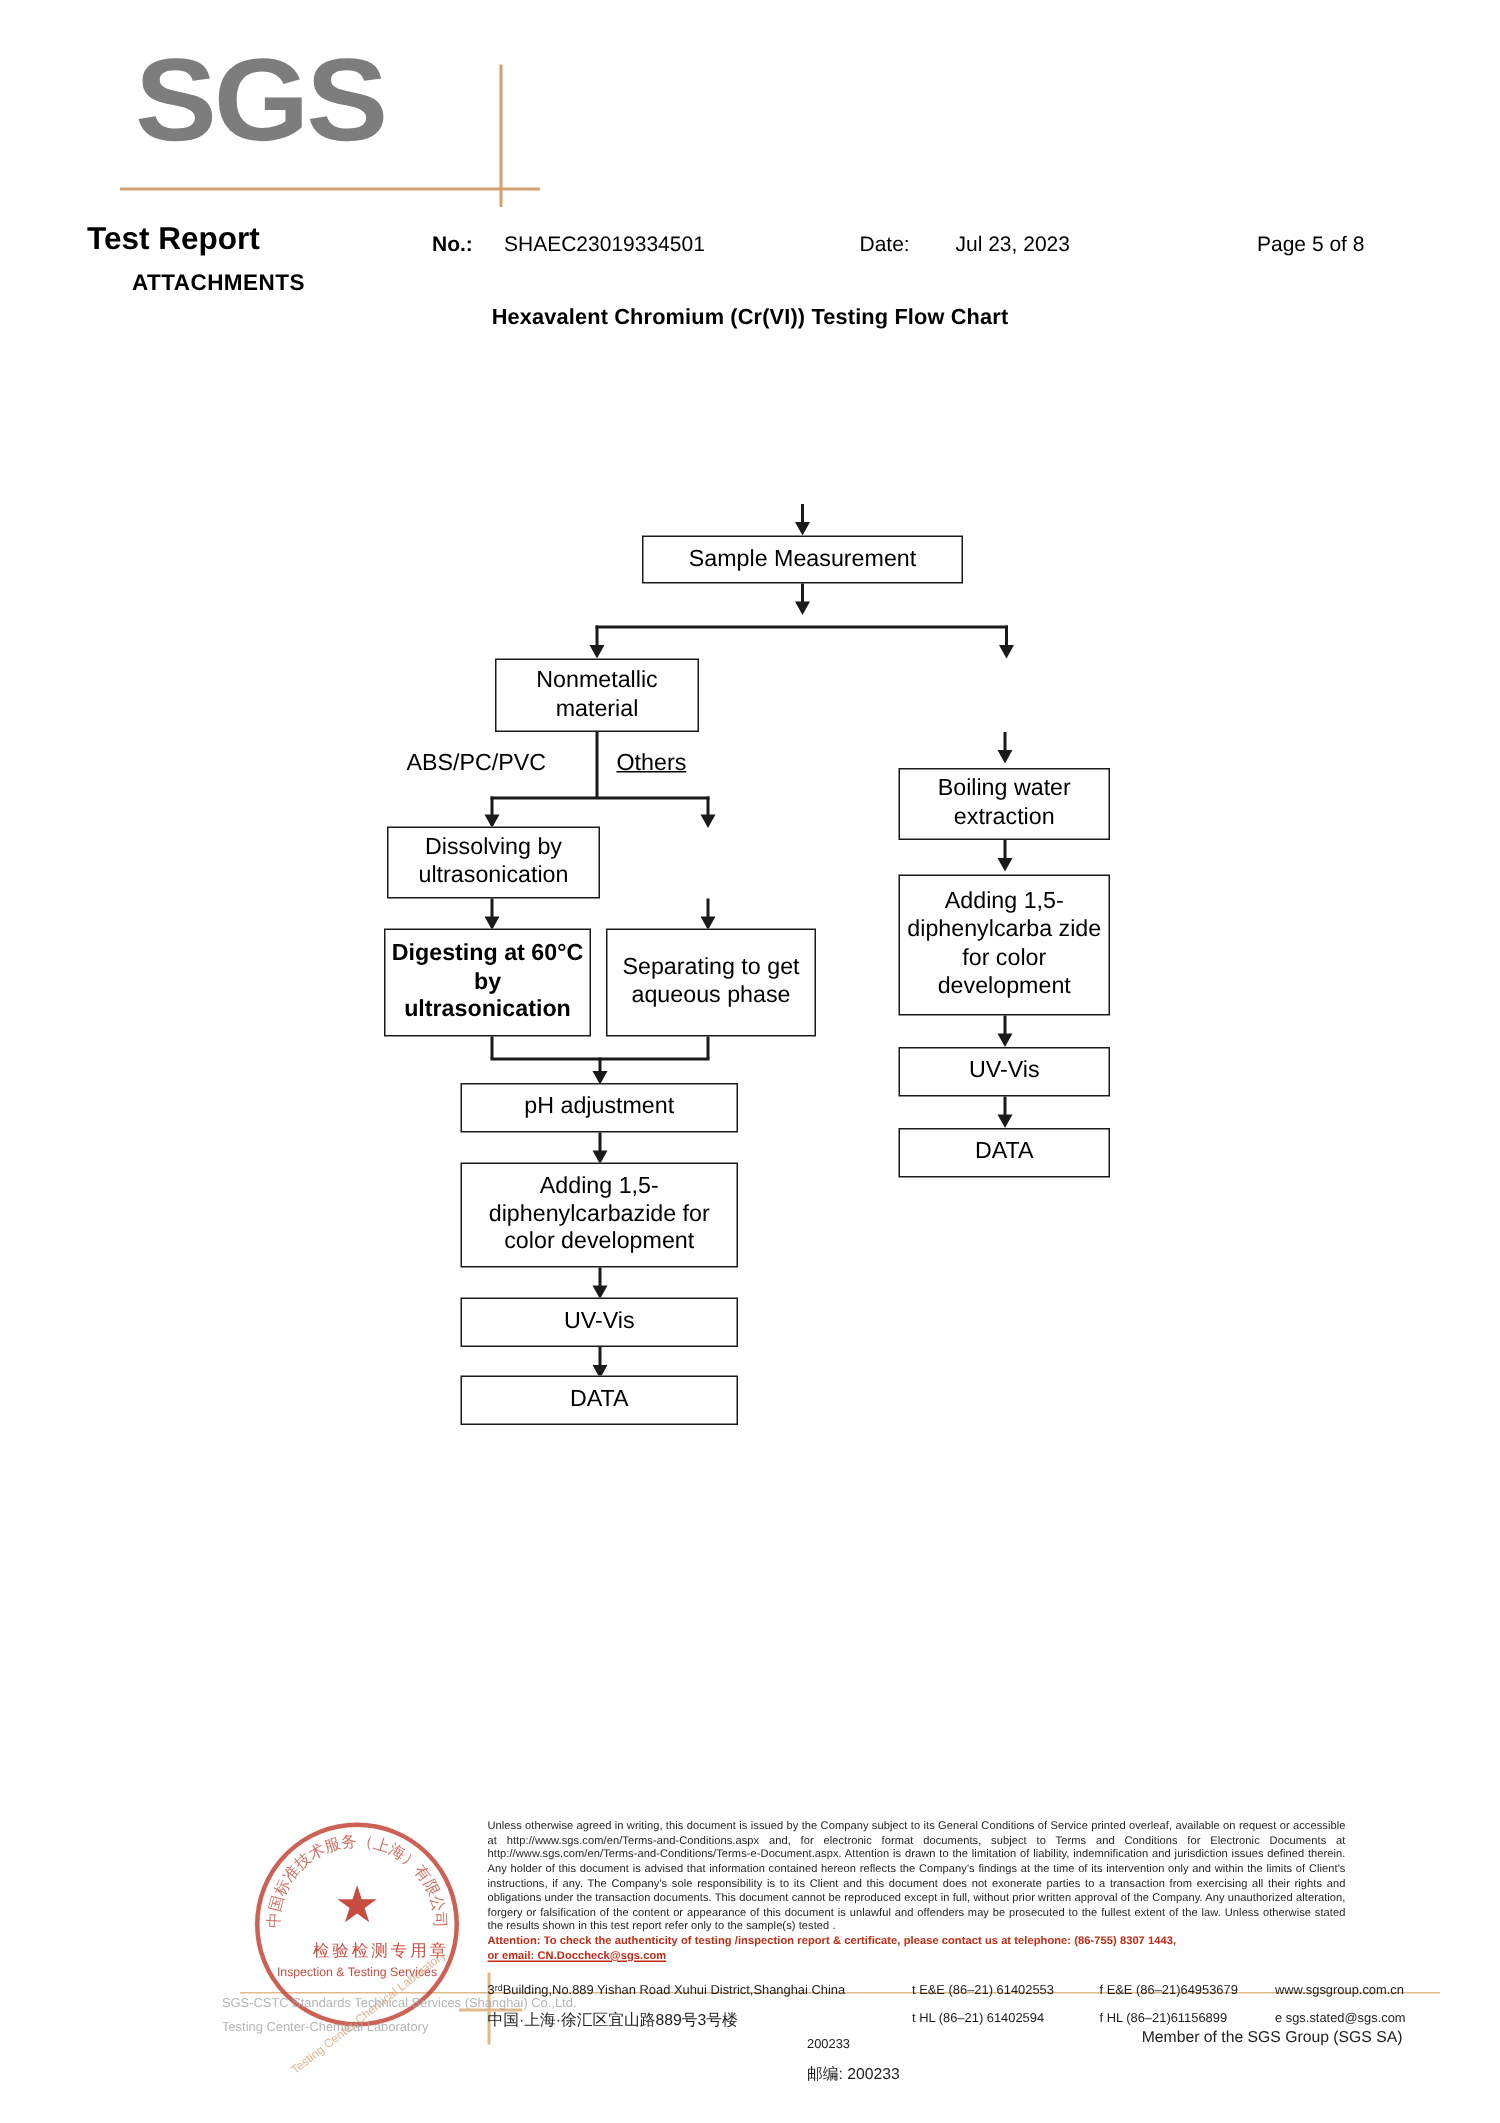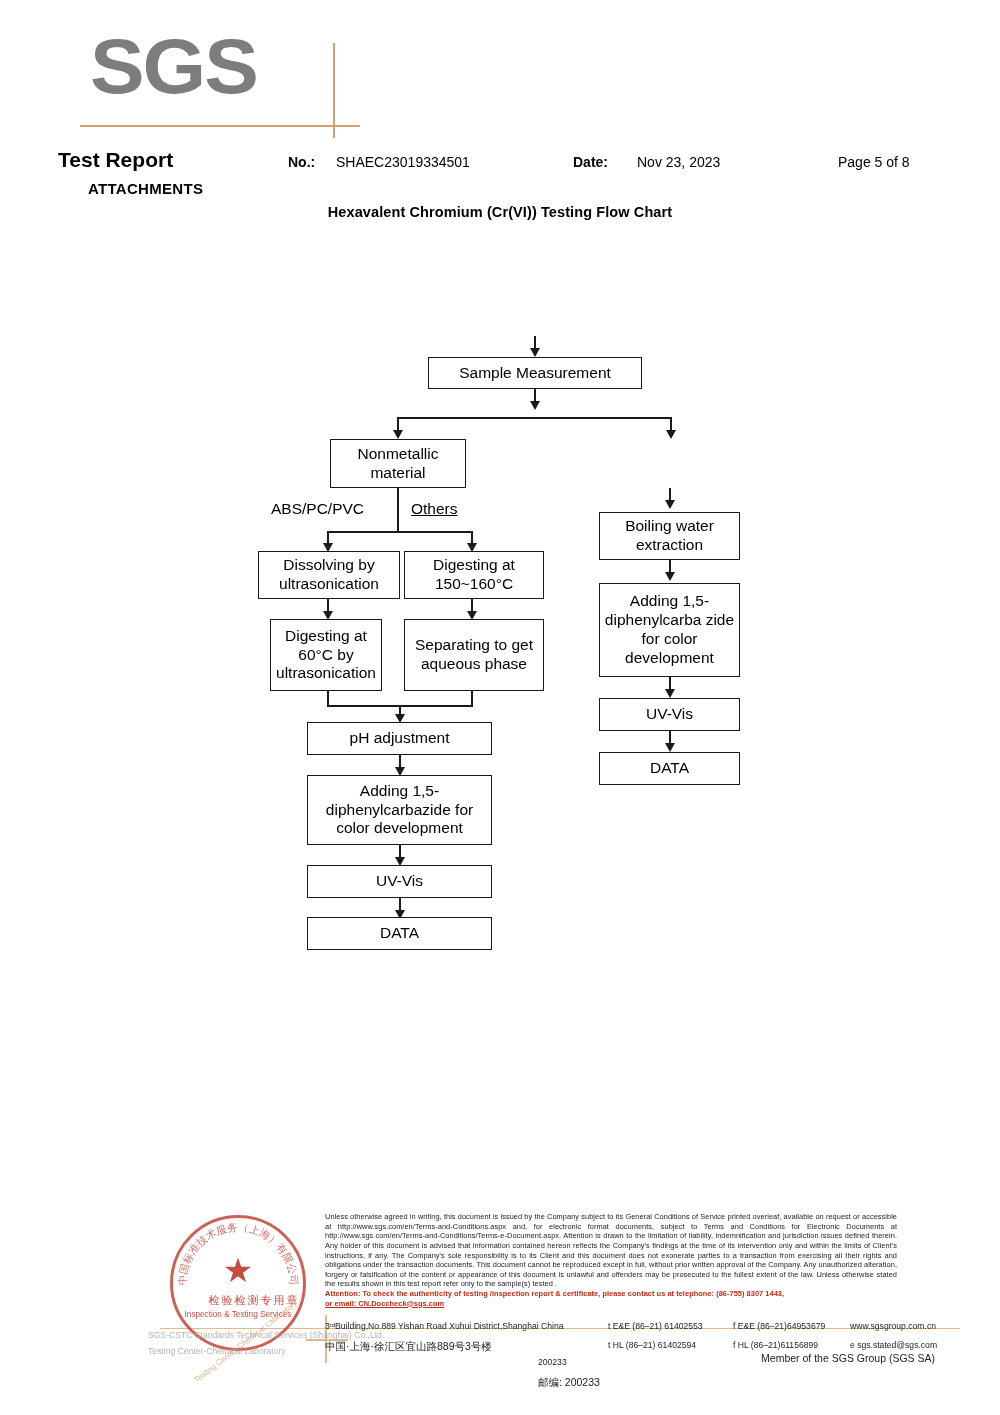--- a/index.html
+++ b/index.html
@@ -18,21 +18,21 @@
     transform:scaleX(1.05);transform-origin:left top;
   }
   #logo-hline{position:absolute;left:-10px;top:100px;width:280px;height:2px;background:#d0a070;}
   #logo-vline{position:absolute;left:243px;top:18px;width:2px;height:95px;background:#d0a070;}
 
   #hdr{position:absolute;left:0;top:148px;width:1000px;height:60px;}
   .hdr-testreport{position:absolute;left:58px;top:0px;font-size:21px;font-weight:bold;}
   .hdr-attach{position:absolute;left:88px;top:32px;font-size:15px;font-weight:bold;letter-spacing:.3px;}
   .hdr-nolab{position:absolute;left:288px;top:6px;font-size:14px;font-weight:bold;}
   .hdr-noval{position:absolute;left:336px;top:6px;font-size:14px;}
-  .hdr-datelab{position:absolute;left:573px;top:6px;font-size:14px;font-weight:bold;}
+  .hdr-datelab{position:absolute;left:573px;top:6px;font-size:14px;font-weight:normal;}
   .hdr-dateval{position:absolute;left:637px;top:6px;font-size:14px;}
   .hdr-page{position:absolute;left:838px;top:6px;font-size:14px;}
 
   #chart-title{
     position:absolute;left:0;top:204px;width:1000px;text-align:center;
     font-size:14.5px;font-weight:bold;letter-spacing:.1px;
   }
 
   
   #flow{position:absolute;left:0;top:0;width:1000px;height:1000px;}
@@ -111,21 +111,21 @@
   <div id="logo-hline"></div>
   <div id="logo-vline"></div>
 </div>
 
 <div id="hdr">
   <div class="hdr-testreport">Test Report</div>
   <div class="hdr-attach">ATTACHMENTS</div>
   <div class="hdr-nolab">No.:</div>
   <div class="hdr-noval">SHAEC23019334501</div>
   <div class="hdr-datelab">Date:</div>
-  <div class="hdr-dateval">Nov 23, 2023</div>
+  <div class="hdr-dateval">Jul 23, 2023</div>
   <div class="hdr-page">Page 5 of 8</div>
 </div>
 
 <div id="chart-title">Hexavalent Chromium (Cr(VI)) Testing Flow Chart</div>
 
 <div id="flow">
 
   <div class="ln lnv" style="left:534px;top:336px;height:13px;"></div>
   <div class="arw" style="left:529.5px;top:348px;"></div>
 
@@ -147,25 +147,24 @@
   <div class="ln lnh" style="left:327px;top:531px;width:146px;"></div>
   <div class="ln lnv" style="left:327px;top:531px;height:13px;"></div>
   <div class="arw" style="left:322.5px;top:543px;"></div>
   <div class="ln lnv" style="left:471px;top:531px;height:13px;"></div>
   <div class="arw" style="left:466.5px;top:543px;"></div>
 
   <div class="fbox" style="left:258px;top:551px;width:142px;height:48px;">Dissolving by ultrasonication</div>
   <div class="ln lnv" style="left:327px;top:599px;height:13px;"></div>
   <div class="arw" style="left:322.5px;top:611px;"></div>
 
-  <div class="fbox" style="left:404px;top:551px;width:140px;height:48px;">Digesting at 150~160°C</div>
   <div class="ln lnv" style="left:471px;top:599px;height:13px;"></div>
   <div class="arw" style="left:466.5px;top:611px;"></div>
 
-  <div class="fbox" style="left:270px;top:619px;width:112px;height:72px;">Digesting at 60°C by ultrasonication</div>
+  <div class="fbox" style="left:256px;top:619px;width:138px;height:72px;font-weight:bold;">Digesting at 60°C by ultrasonication</div>
 
   <div class="fbox" style="left:404px;top:619px;width:140px;height:72px;">Separating to get aqueous phase</div>
 
   <div class="ln lnv" style="left:327px;top:691px;height:15px;"></div>
   <div class="ln lnv" style="left:471px;top:691px;height:15px;"></div>
   <div class="ln lnh" style="left:327px;top:705px;width:146px;"></div>
   <div class="ln lnv" style="left:399px;top:705px;height:11px;"></div>
   <div class="arw" style="left:394.5px;top:714px;"></div>
 
   <div class="fbox" style="left:307px;top:722px;width:185px;height:33px;">pH adjustment</div>

